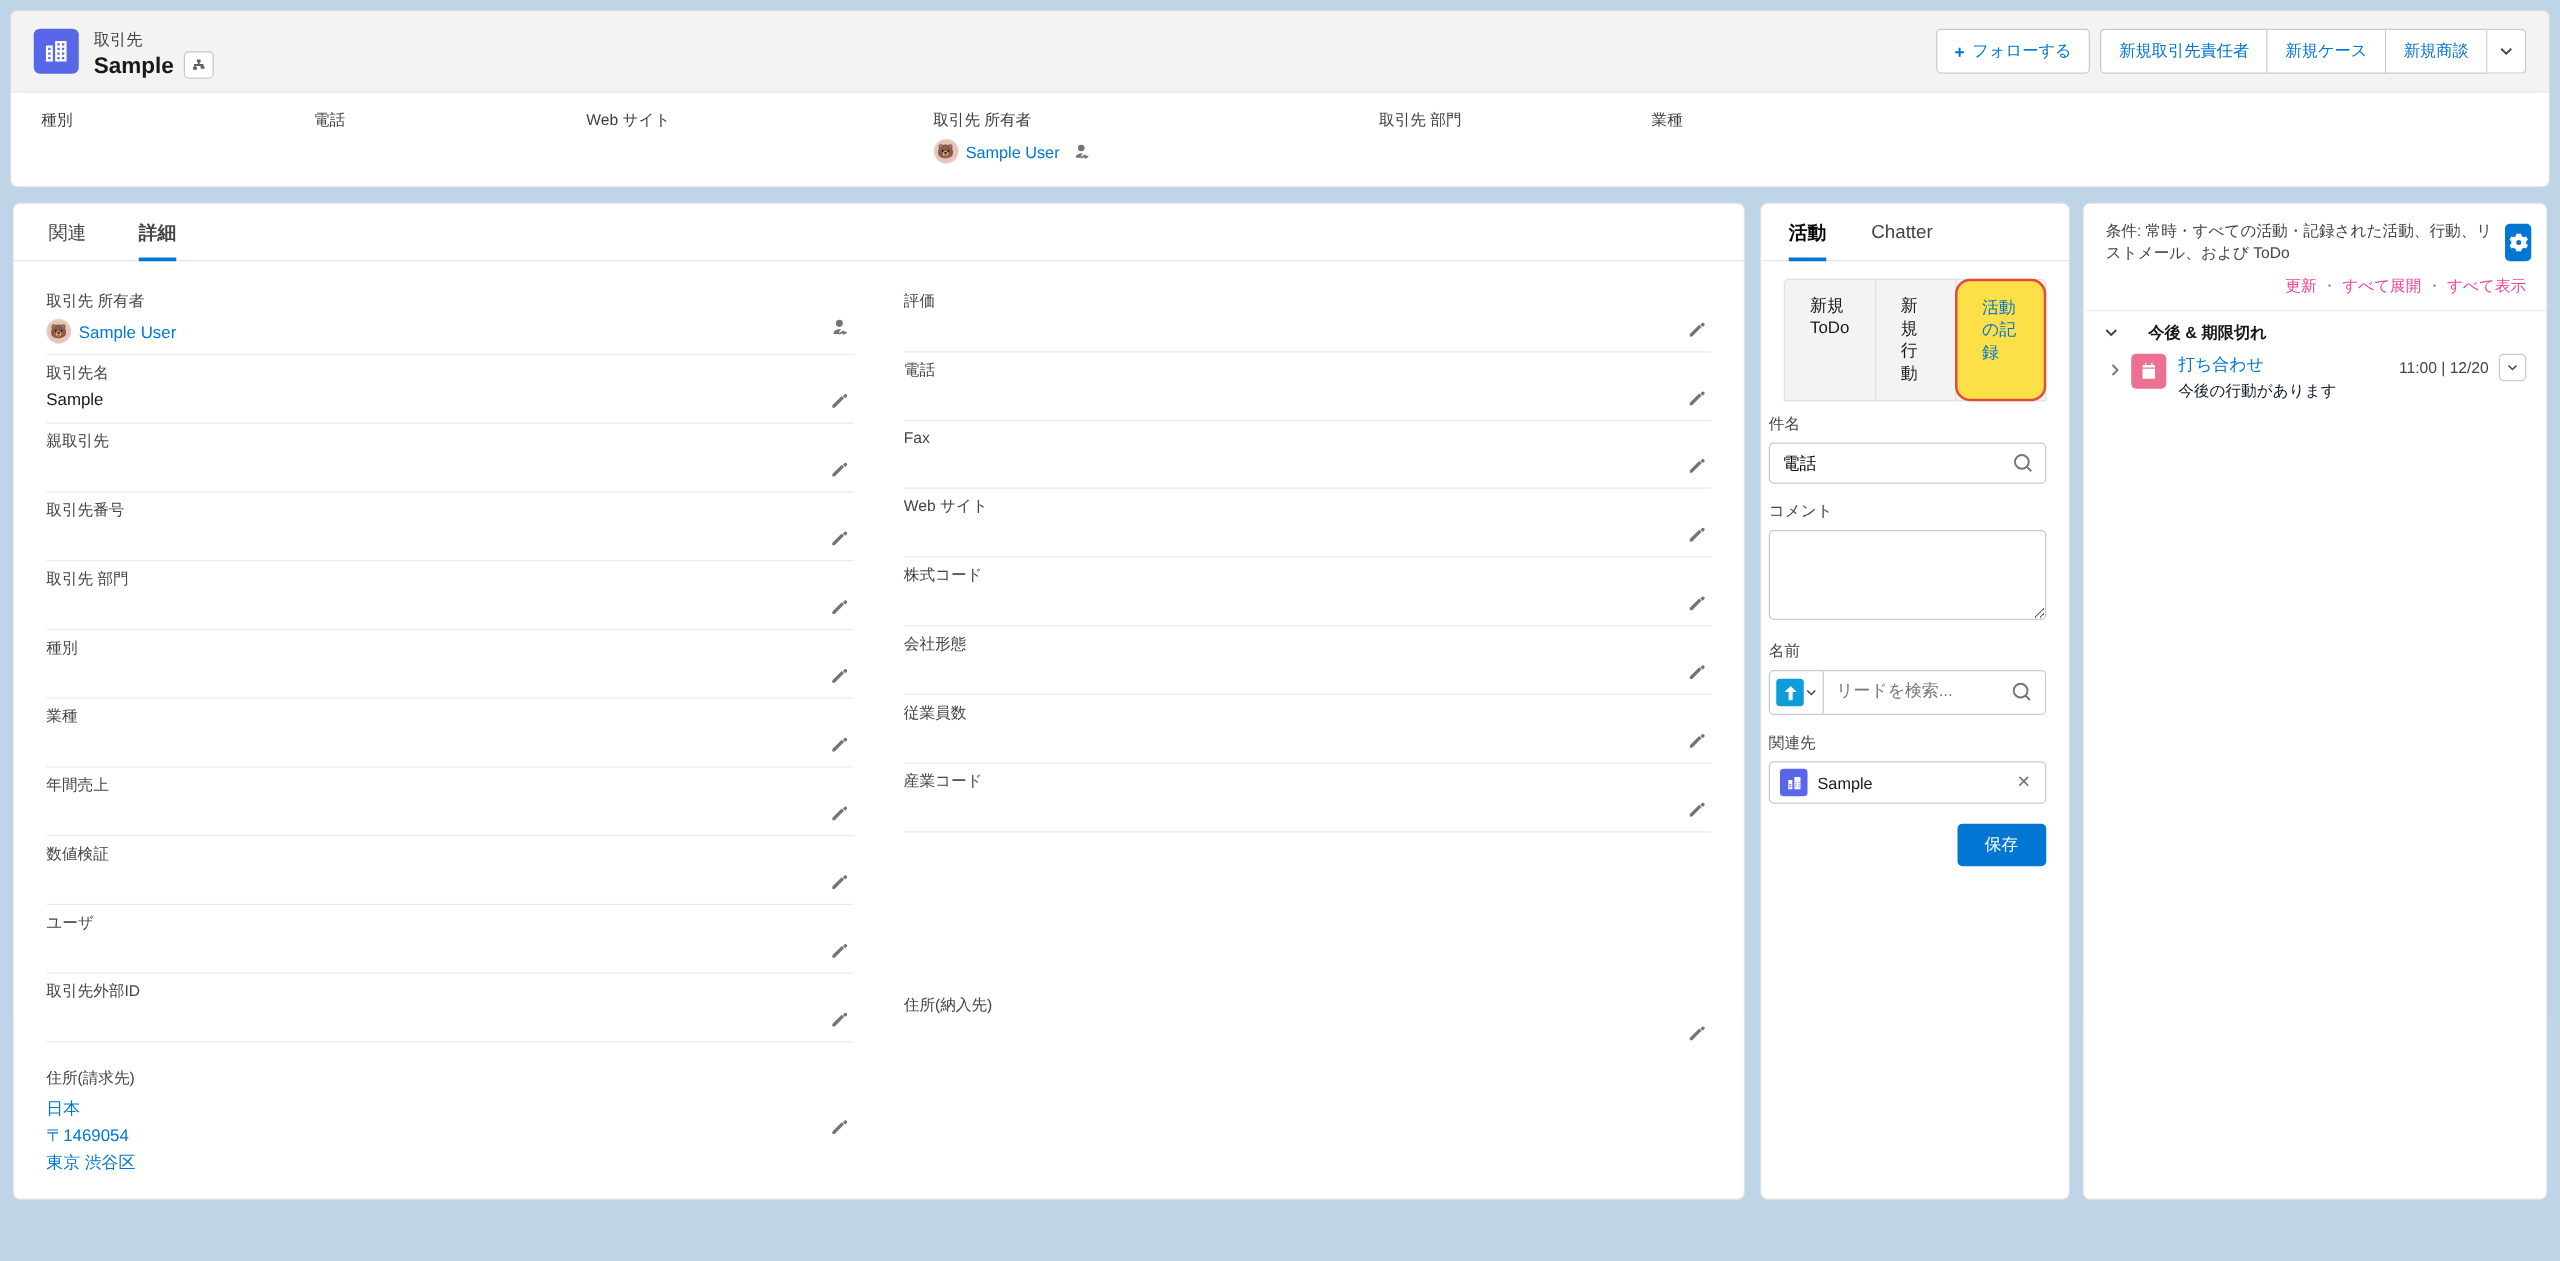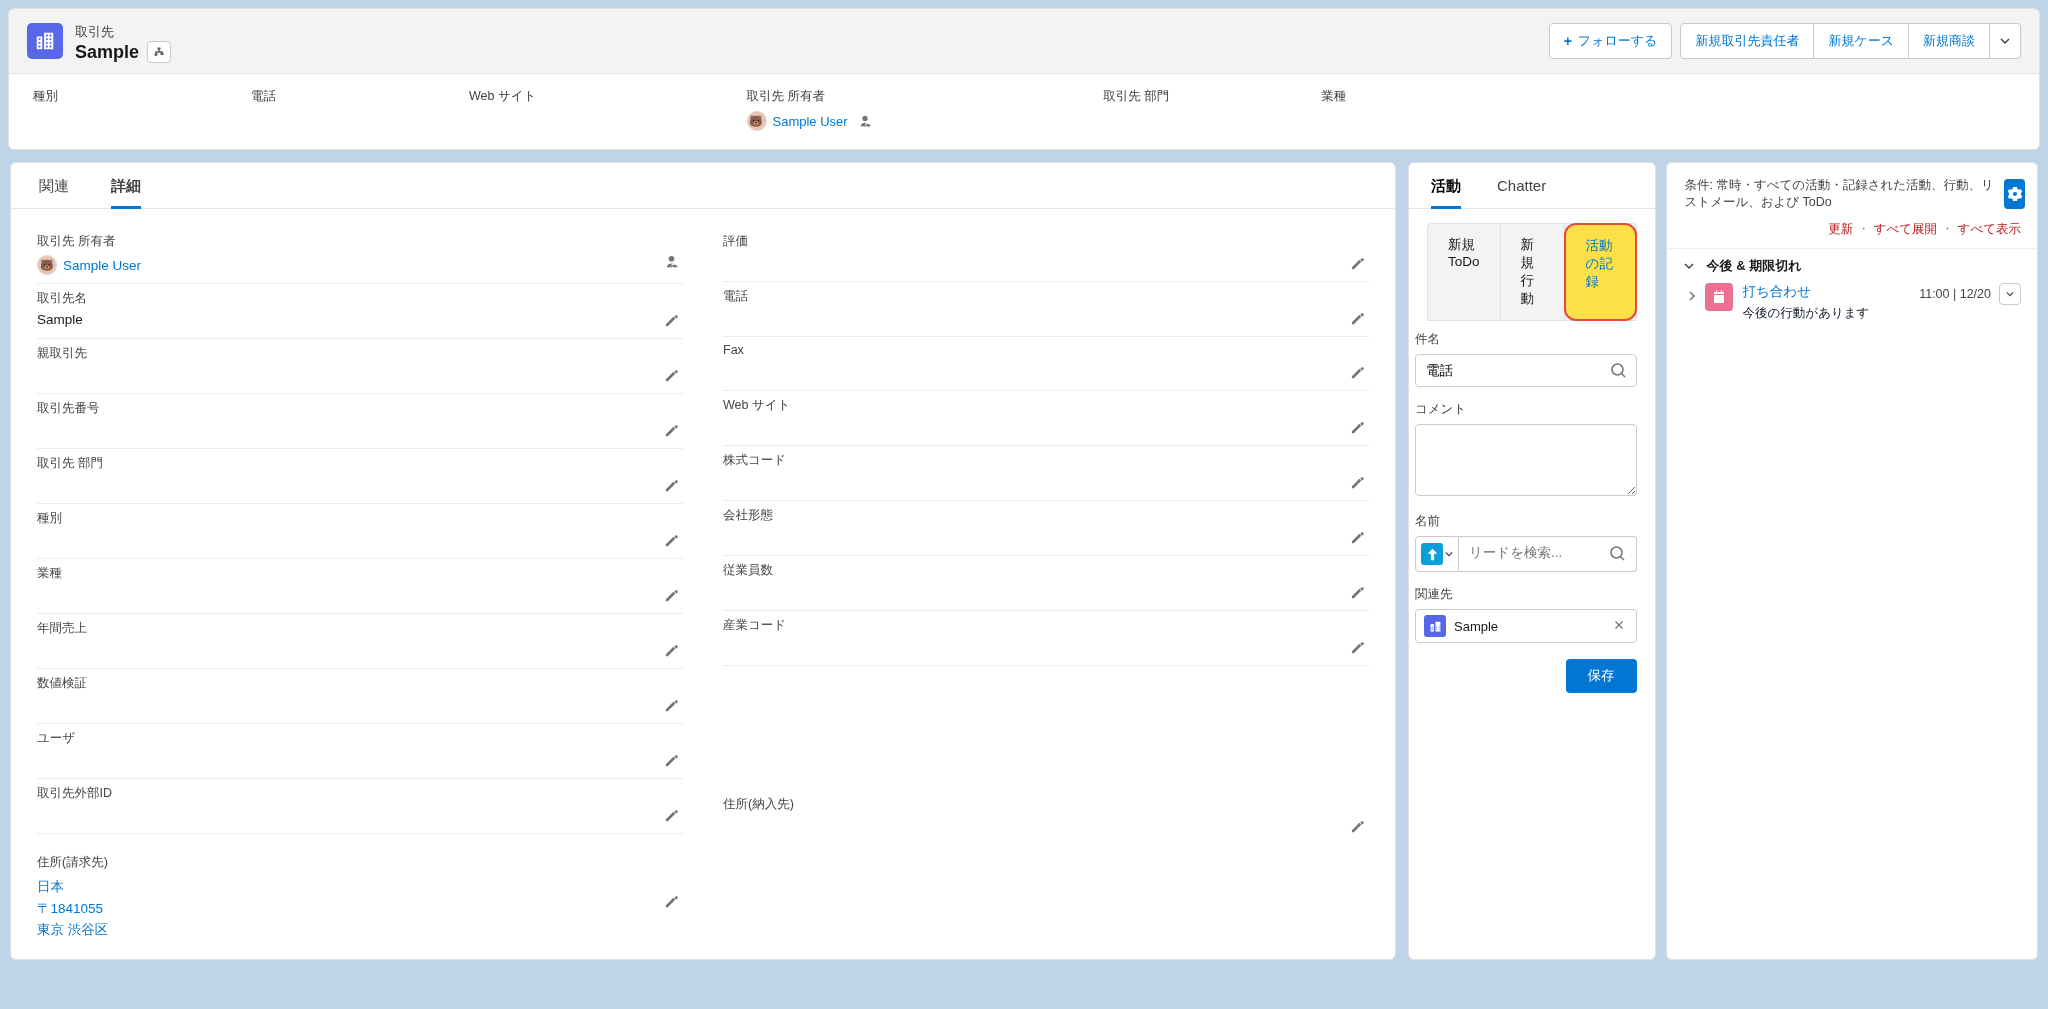--- a/index.html
+++ b/index.html
@@ -86,25 +86,25 @@
 .pill-remove svg { width: 14px; height: 14px; fill: #747474; }
 
 .form-actions { display: flex; justify-content: flex-end; margin-top: 16px; }
 .btn-primary { background: #0176d3; color: #fff; border: none; border-radius: 4px; padding: 8px 22px; font-size: 13.5px; font-weight: 500; cursor: pointer; }
 
 .filter-row { display: flex; align-items: center; justify-content: space-between; padding: 14px 12px 6px 18px; }
 .filter-text { font-size: 12.5px; color: #444; }
 .gear-btn { width: 30px; height: 30px; background: #0176d3; border-radius: 4px; display: flex; align-items: center; justify-content: center; cursor: pointer; }
 .gear-btn svg { width: 16px; height: 16px; fill: #fff; }
 .action-links { text-align: right; padding: 4px 16px 10px 0; font-size: 12.5px; }
-.action-links a { color: #b91c1c; cursor: pointer; }
+.action-links a { color: #ec4899; cursor: pointer; }
 .action-links .sep { color: #888; margin: 0 4px; }
 
 .timeline-section { padding: 8px 16px 12px 16px; border-top: 1px solid #eee; }
-.timeline-header { display: flex; align-items: center; gap: 12px; font-size: 13px; font-weight: 600; cursor: pointer; }
+.timeline-header { display: flex; align-items: center; gap: 24px; font-size: 13px; font-weight: 600; cursor: pointer; }
 .chevron { width: 12px; height: 12px; }
 .chevron svg { width: 12px; height: 12px; fill: #747474; }
 .timeline-item { display: flex; align-items: flex-start; padding: 8px 0 0 4px; }
 .ti-chevron { width: 18px; padding-top: 6px; }
 .ti-icon { width: 28px; height: 28px; background: #eb7092; border-radius: 4px; display: flex; align-items: center; justify-content: center; margin-right: 10px; }
 .ti-icon svg { width: 16px; height: 16px; fill: #fff; }
 .ti-body { flex: 1; }
 .ti-title { color: #0176d3; font-size: 13.5px; }
 .ti-sub { color: #0f172a; font-size: 12.5px; margin-top: 4px; }
 .ti-right { display: flex; align-items: center; gap: 8px; font-size: 12.5px; color: #444; }
@@ -267,21 +267,21 @@
               <div class="field-value"></div>
               <div class="edit-pencil"><svg viewBox="0 0 16 16">
                   <path d="M12.5 2.5a1.5 1.5 0 012 2L13 6l-2-2 1.5-1.5zM2 12l8-8 2 2-8 8H2v-2z"></path>
                 </svg></div>
             </div>
 
           <div class="field-row addr-block" style="border-bottom:none">
             <div class="field-label">住所(請求先)</div>
             <div class="field-value">
               <span class="addr-line">日本</span>
-              <span class="addr-line">〒1841055</span>
+              <span class="addr-line">〒1469054</span>
               <span class="addr-line">東京 渋谷区</span>
             </div>
             <div class="edit-pencil" style="bottom:40px"><svg viewBox="0 0 16 16">
                   <path d="M12.5 2.5a1.5 1.5 0 012 2L13 6l-2-2 1.5-1.5zM2 12l8-8 2 2-8 8H2v-2z"></path>
                 </svg></div>
           </div>
         </div>
 
         <div class="detail-col">
           <div class="field-row">

